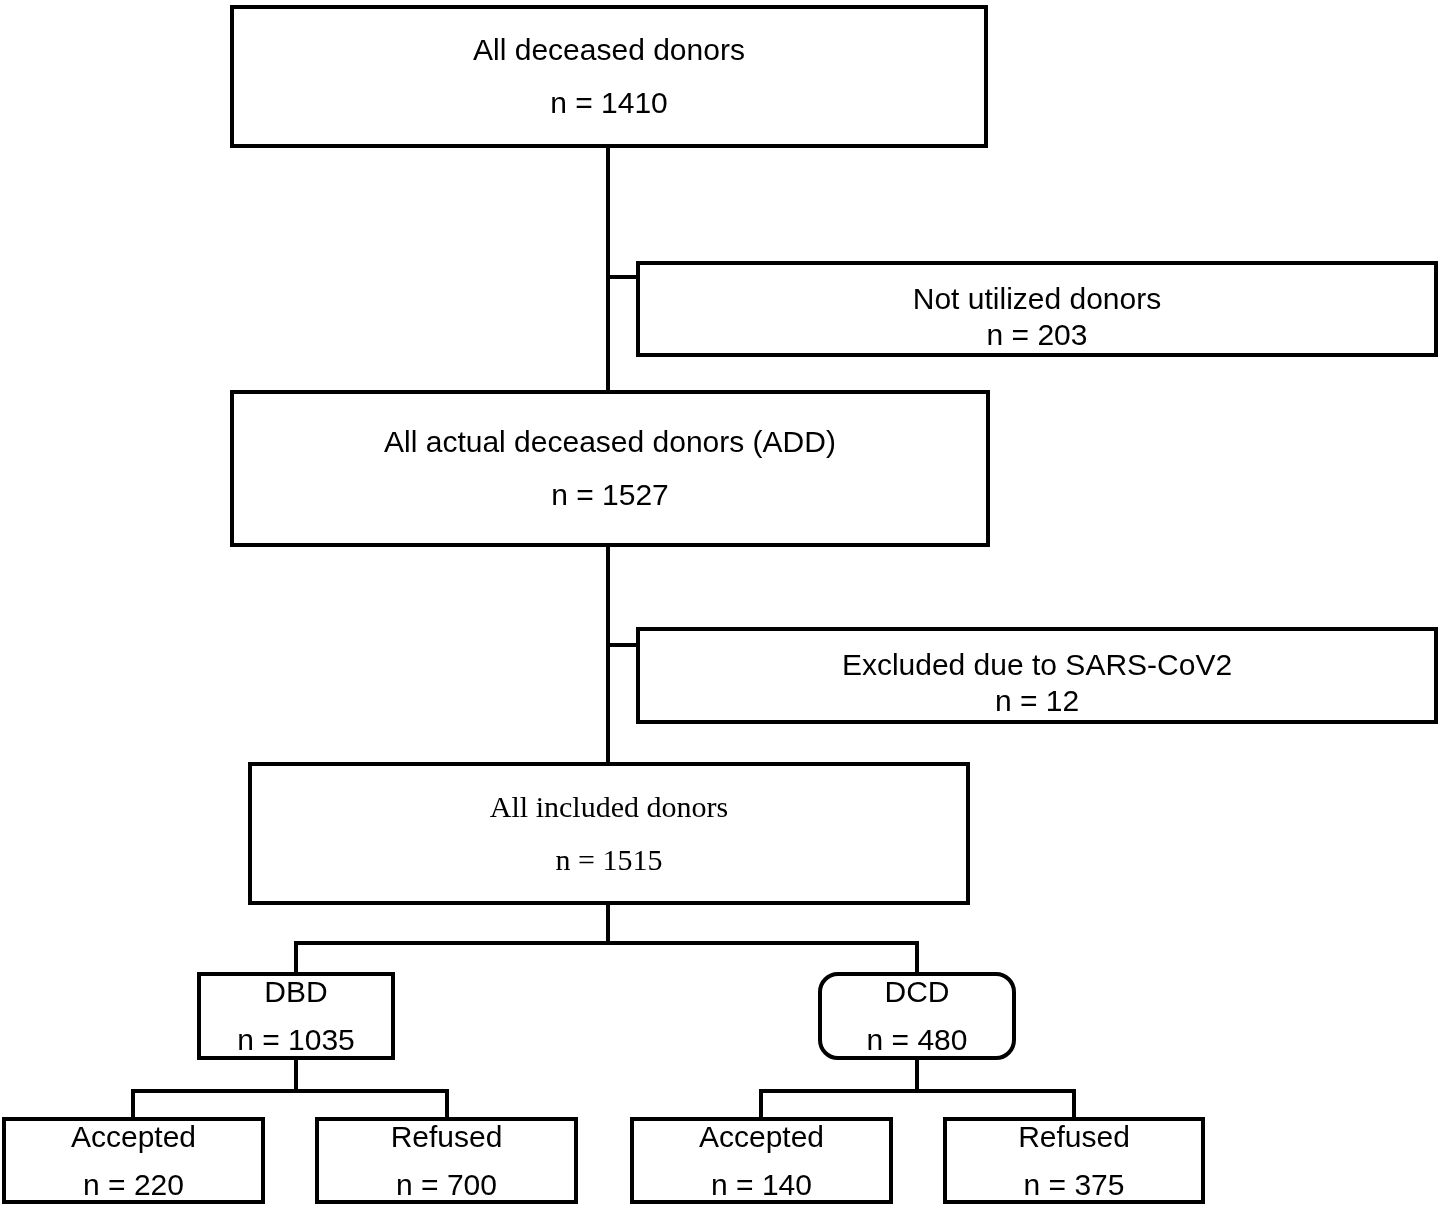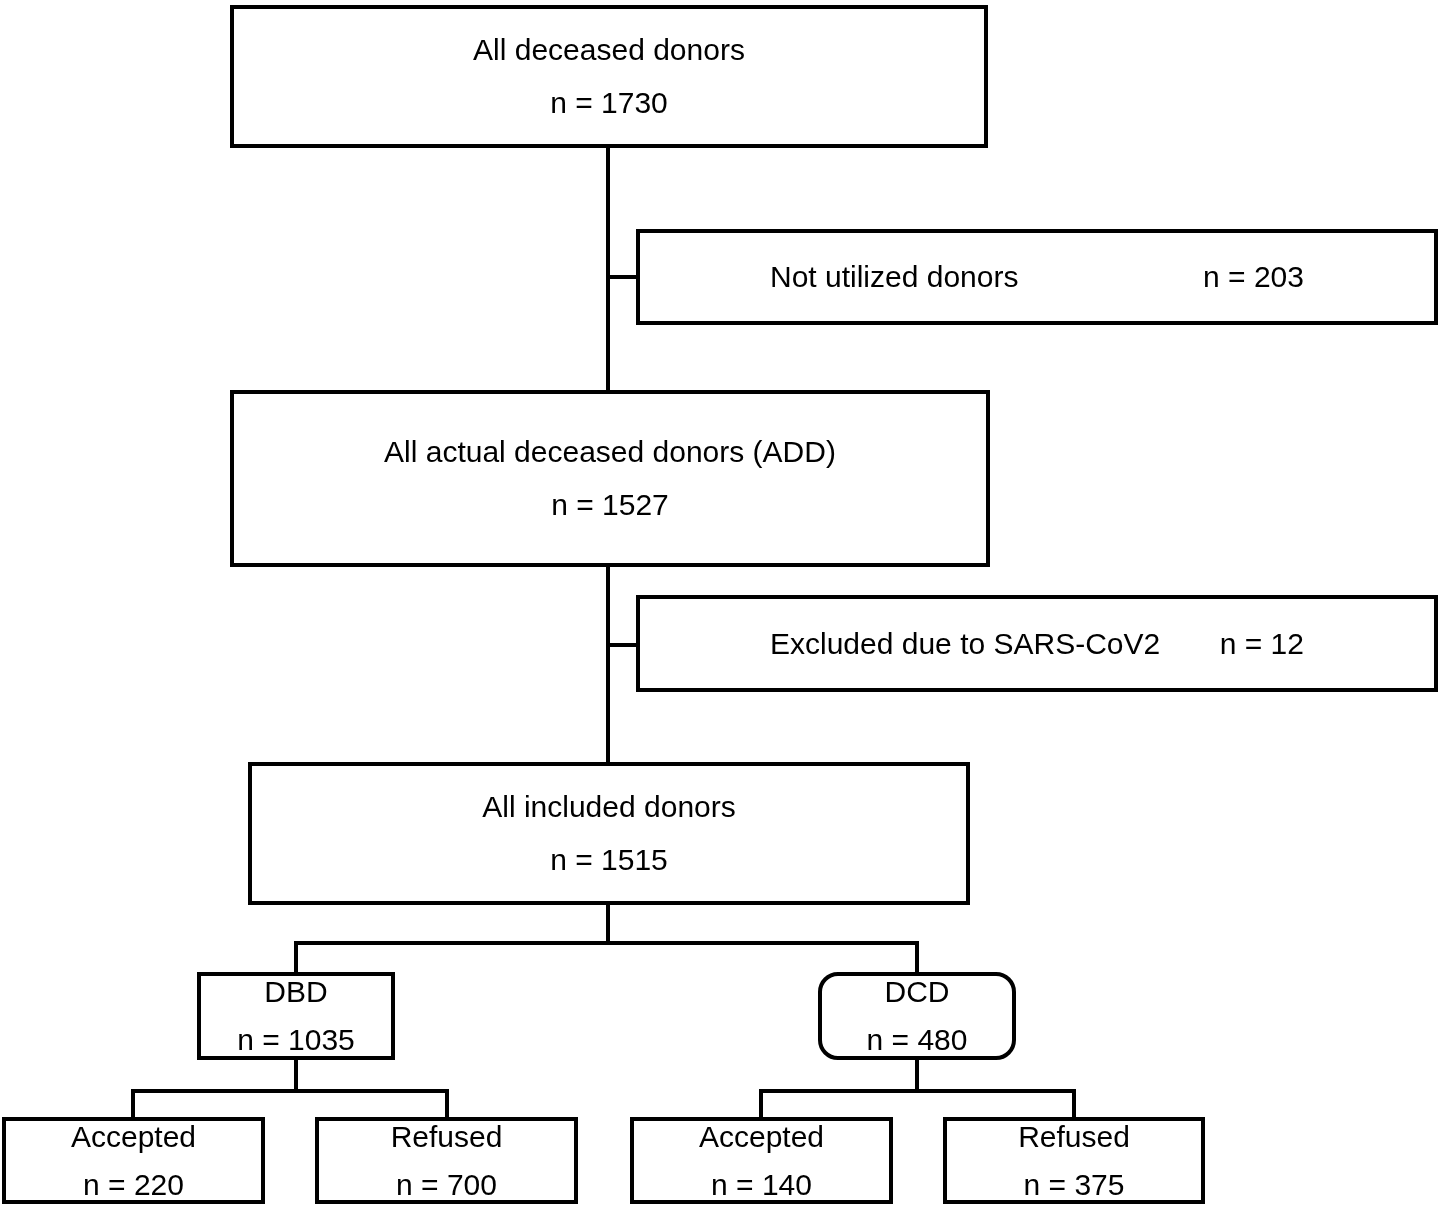--- a/index.html
+++ b/index.html
@@ -30,35 +30,37 @@
   .box.stack {
     flex-direction: column;
     row-gap: 17px;
   }
   .box.stack-sm {
     flex-direction: column;
     row-gap: 16px;
     line-height: 32px;
   }
   .box.side {
+    flex-direction: column;
     justify-content: space-between;
-    padding: 2px 130px;
+    padding: 16px 130px;
     text-align: left;
+    margin-top: 32px;
   }
   .conn {
     position: absolute;
     background: #000000;
   }
 
   
   #box-all-deceased   { left: 230px; top: 5px;    width: 758px; height: 143px; }
   #box-not-utilized   { left: 636px; top: 229px;  width: 802px; height: 96px;  }
-  #box-actual-deceased{ left: 230px; top: 390px;  width: 760px; height: 177px; }
+  #box-actual-deceased{ left: 230px; top: 390px;  width: 760px; height: 157px; }
   #box-excluded-sars  { left: 636px; top: 595px;  width: 802px; height: 97px;  }
-  #box-included       { left: 248px; top: 762px;  width: 722px; height: 143px; }
+  #box-included       { left: 248px; top: 762px;  width: 722px; height: 143px; font-family: Liberation Serif, serif; }
   #box-dbd            { left: 197px; top: 972px;  width: 198px; height: 88px;  }
   #box-dcd            { left: 818px; top: 972px;  width: 198px; height: 88px; border-radius: 20px;  }
   #box-dbd-accepted   { left: 2px;   top: 1117px; width: 263px; height: 87px;  }
   #box-dbd-refused    { left: 315px; top: 1117px; width: 263px; height: 87px;  }
   #box-dcd-accepted   { left: 630px; top: 1117px; width: 263px; height: 87px;  }
   #box-dcd-refused    { left: 943px; top: 1117px; width: 262px; height: 87px;  }
 
   
   #conn-v-deceased-to-add      { left: 606px;  top: 148px;  width: 4px;   height: 242px; }
   #conn-h-not-utilized         { left: 608px;  top: 275px;  width: 30px;  height: 4px;   }
@@ -94,21 +96,21 @@
   <div class="conn" id="conn-h-split-dbd-children"></div>
   <div class="conn" id="conn-v-drop-dbd-accepted"></div>
   <div class="conn" id="conn-v-drop-dbd-refused"></div>
   <div class="conn" id="conn-v-dcd-down"></div>
   <div class="conn" id="conn-h-split-dcd-children"></div>
   <div class="conn" id="conn-v-drop-dcd-accepted"></div>
   <div class="conn" id="conn-v-drop-dcd-refused"></div>
 
   <div class="box stack" id="box-all-deceased">
     <span class="line">All deceased donors</span>
-    <span class="line">n = 1730</span>
+    <span class="line">n = 1410</span>
   </div>
 
   <div class="box side" id="box-not-utilized">
     <span class="line">Not utilized donors</span>
     <span class="line">n = 203</span>
   </div>
 
   <div class="box stack" id="box-actual-deceased">
     <span class="line">All actual deceased donors (ADD)</span>
     <span class="line">n = 1527</span>

